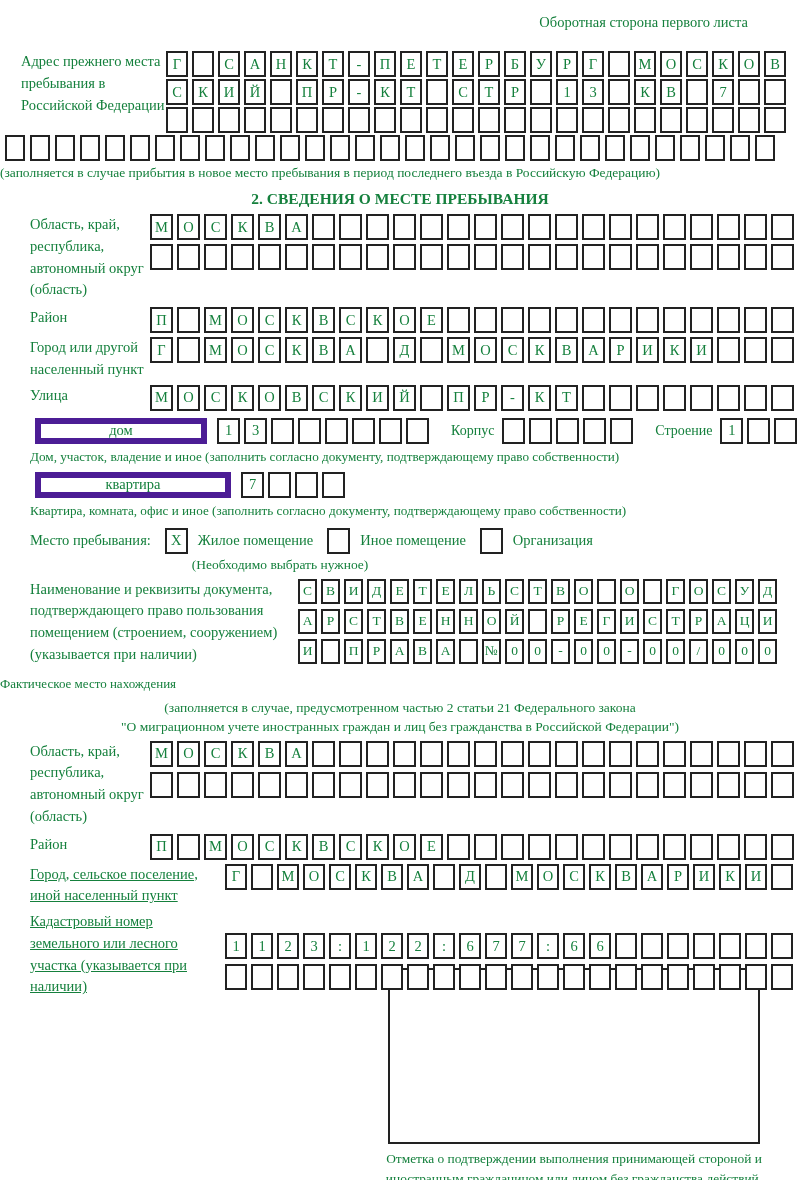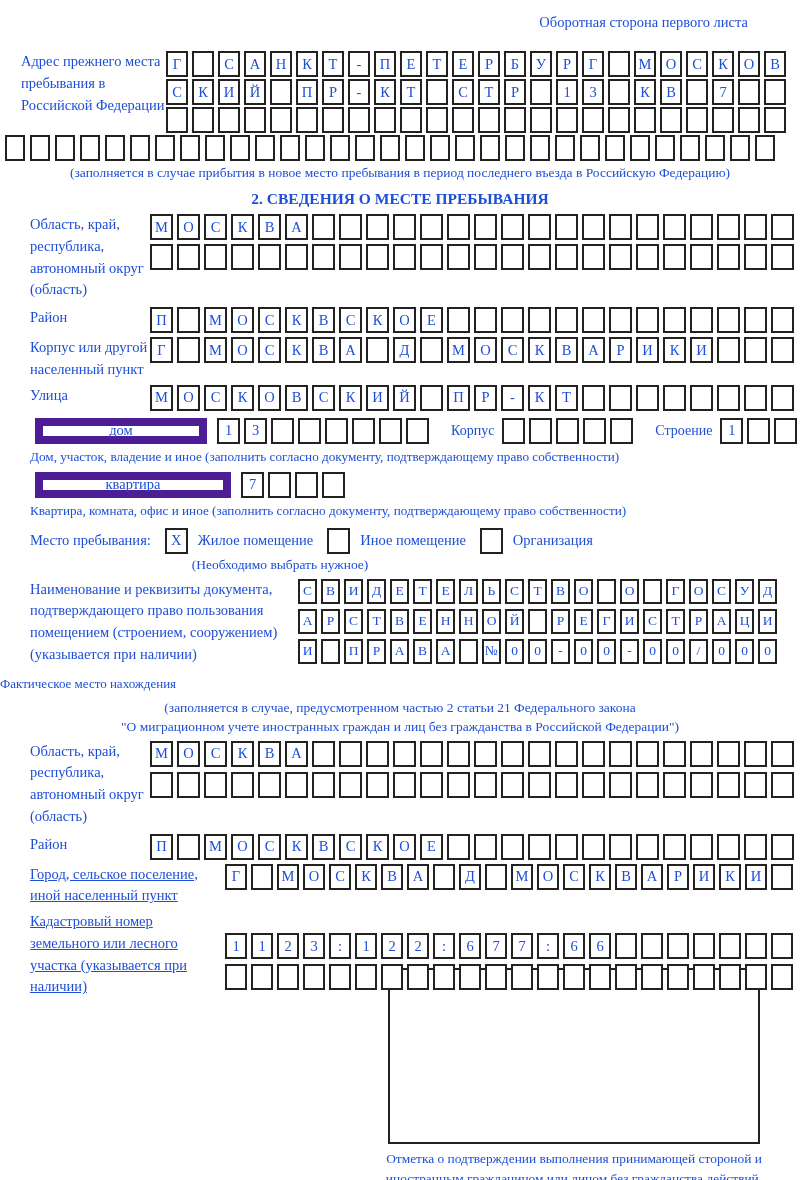--- a/index.html
+++ b/index.html
@@ -1,18 +1,18 @@
 <!DOCTYPE html>
 <html><head>
 <meta charset="utf-8">
 <style>
   html,body { margin:0; padding:0; background:#ffffff; }
   .page {
     position:relative; width:800px; height:1180px; margin:0 auto;
-    background:#ffffff; color:#1d4ed8; overflow:hidden;
+    background:#ffffff; color:#15803d; overflow:hidden;
     font-family:"Liberation Serif","DejaVu Serif",serif;
     box-sizing:border-box;
   }
   .hdr { margin:14px 52px 0 0; text-align:right; font-size:14.5px; }
 
   .lblrow { display:flex; margin-left:30px; }
   .label { font-size:14.5px; line-height:1.5; }
   .w145 { width:145px; flex:none; }
   .w120 { width:120px; flex:none; }
   .w195 { width:195px; flex:none;text-decoration:underline; }
@@ -23,31 +23,31 @@
   .cell {
     flex:none; display:inline-flex; align-items:center; justify-content:center;
     width:23px; height:26px; border:2px solid #222; box-sizing:border-box;
     font-size:14.5px; background:#fff;
   }
   .bc22 .cell { width:22px; }
   .bc20 .cell { width:20px; gap:5px; }
   .bc19 .cell { width:19px; height:25px; font-size:13.5px; }
   .full { margin:2px 0 0 5px; gap:5px; }
 
-  .note { font-size:13.5px; text-align:center; margin-top:4px; }
+  .note { font-size:13.5px; margin-top:4px; }
   .sec-title { text-align:center; font-weight:bold; font-size:15.5px; margin:9px 0 6px 0; }
   .subhead { text-align:left; font-weight:normal; font-size:13px; margin:10px 0 6px 0; }
 
   .mt6 { margin-top:6px; }
   .mt4 { margin-top:4px; }
 
   .houserow { display:flex; align-items:center; margin:7px 0 0 35px; }
   .widebox {
     flex:none; display:inline-flex; align-items:center; justify-content:center;
-    height:26px; border:8px solid #4c1d95; box-sizing:border-box; font-size:14.5px;
+    height:26px; border:6px solid #4c1d95; box-sizing:border-box; font-size:14.5px;
   }
   .wb170 { width:172px; margin-right:10px; }
   .wb195 { width:196px; margin-right:10px; }
   .inline-label { font-size:14px; margin:0 8px 0 22px; }
   .caption { font-size:13.2px; margin:5px 0 0 30px; }
 
   .stayrow { display:flex; align-items:center; margin:9px 0 0 30px; font-size:14.5px; }
   .stayrow .cell { margin:0 10px 0 14px; }
   .staynote { font-size:13.5px; margin:3px 0 0 0; text-align:center; width:560px; }
 
@@ -266,21 +266,21 @@
         <span class="cell"></span>
         <span class="cell"></span>
         <span class="cell"></span>
         <span class="cell"></span>
         <span class="cell"></span>
         <span class="cell"></span>
       </div>
   </div>
 
   <div class="lblrow mt4">
-    <div class="label w120">Корпус или другой населенный пункт</div>
+    <div class="label w120">Город или другой населенный пункт</div>
     <div class="boxrow">
         <span class="cell">Г</span>
         <span class="cell"></span>
         <span class="cell">М</span>
         <span class="cell">О</span>
         <span class="cell">С</span>
         <span class="cell">К</span>
         <span class="cell">В</span>
         <span class="cell">А</span>
         <span class="cell"></span>

